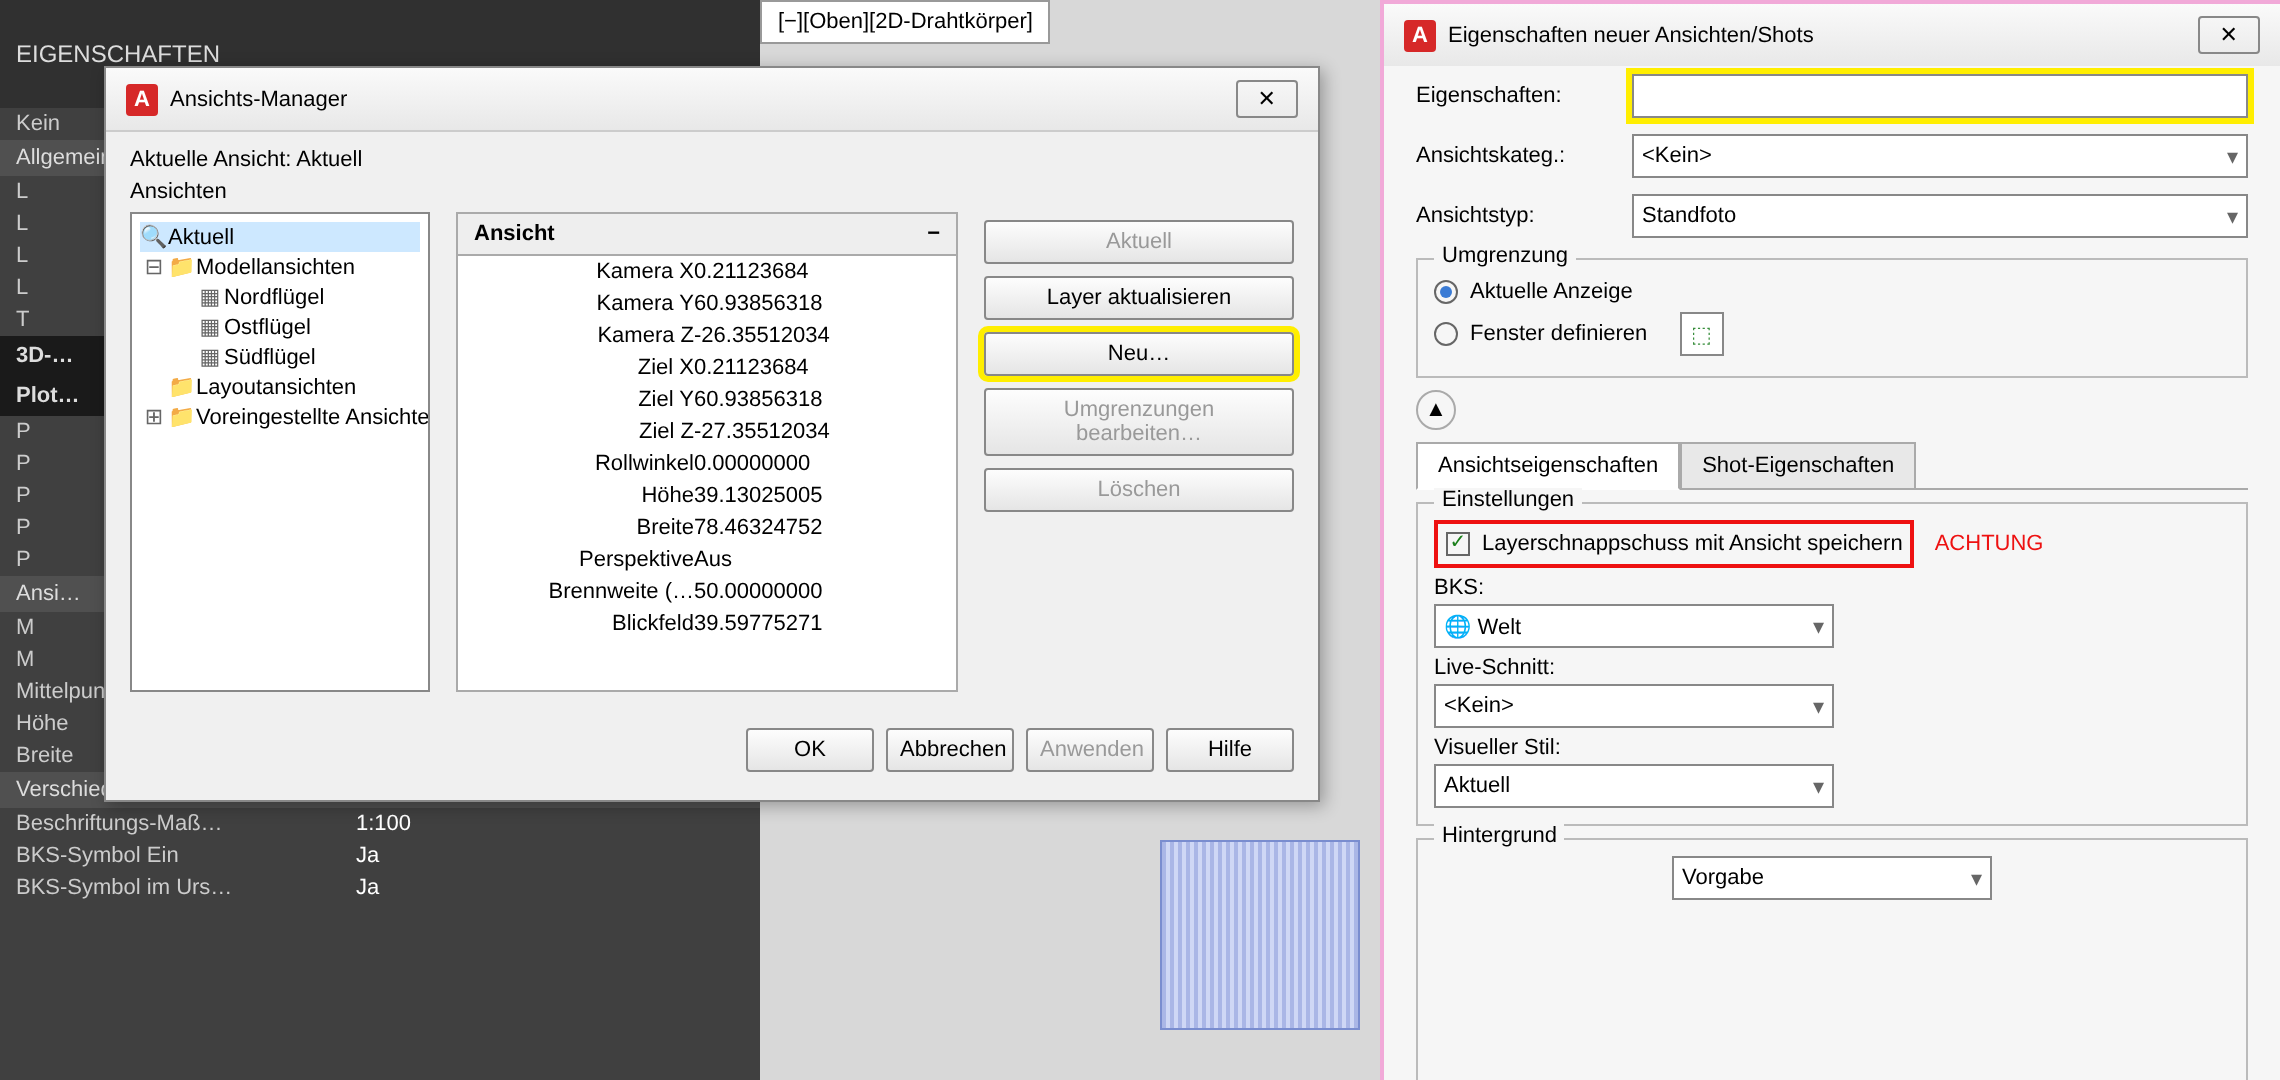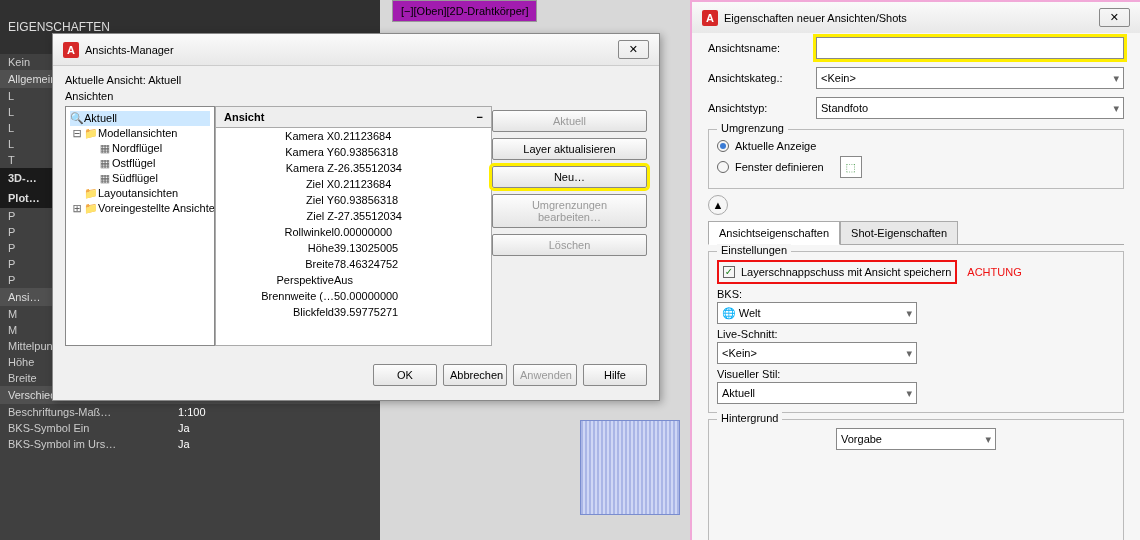--- a/index.html
+++ b/index.html
@@ -9,30 +9,30 @@
 .prop-panel { position: absolute; left: 0; top: 0; width: 380px; height: 540px; background: #404040; color: #ddd; }
 .prop-title { background: #303030; padding: 20px 8px; font-size: 12px; }
 .prop-row { display: flex; padding: 2px 8px; }
 .prop-row .k { width: 170px; color: #ccc; }
 .prop-row .v { color: #fff; }
 .prop-section { background: #505050; padding: 3px 8px; position: relative; }
 .prop-section .expand { position: absolute; right: 8px; top: 3px; }
 .prop-tab { background: #1a1a1a; padding: 4px 8px; font-weight: bold; }
 
 
-.doc-tab { position: absolute; top: 0; left: 392px; padding: 4px 8px; background: #a21caf; border: 1px solid #999; }
+.doc-tab { position: absolute; top: 0; left: 380px; padding: 4px 8px; background: #ffffff; border: 1px solid #999; }
 
 
 .dlg1 { position: absolute; left: 52px; top: 33px; width: 608px; height: 368px; background: #f0f0f0; border: 1px solid #888; box-shadow: 2px 2px 8px rgba(0,0,0,0.3); }
 .dlg-title { display: flex; align-items: center; padding: 6px 10px; background: linear-gradient(#fafafa,#e8e8e8); border-bottom: 1px solid #ccc; }
 .dlg-title .icon { width: 16px; height: 16px; background: #d62828; border-radius: 2px; margin-right: 6px; display: flex; align-items: center; justify-content: center; color: #fff; font-weight: bold; }
 .dlg-title .close { margin-left: auto; border: 1px solid #888; padding: 2px 10px; border-radius: 2px; cursor: pointer; }
 .dlg-body { padding: 8px 12px; }
 .dlg-sub { margin-bottom: 4px; }
-.dlg-cols { display: flex; gap: 0; }
+.dlg-cols { display: flex; gap: 13px; }
 .tree { width: 150px; height: 240px; border: 1px solid #888; background: #fff; padding: 4px; overflow: hidden; }
 .tree-item { padding: 1px 0; white-space: nowrap; }
 .tree-item .ticon { display: inline-block; width: 14px; text-align: center; color: #666; }
 .tree-item.sel { background: #cde8ff; }
 .ind1 { padding-left: 14px; }
 .ind2 { padding-left: 28px; }
 .propgrid { flex: 1; height: 240px; border: 1px solid #aaa; background: #fff; text-align: right; }
 .propgrid-head { background: #eee; padding: 4px 8px; border-bottom: 1px solid #aaa; display: flex; justify-content: space-between; font-weight: bold; }
 .propgrid-row { display: flex; padding: 2px 8px; }
 .propgrid-row .pk { width: 110px; }
@@ -247,21 +247,21 @@
 </div>
 
 <div class="dlg2">
   <div class="dlg2-title">
     <span class="icon">A</span>
     <span>Eigenschaften neuer Ansichten/Shots</span>
     <span class="close">✕</span>
   </div>
 
   <div class="form-row">
-    <span class="lbl">Ansichtsname:</span>
+    <span class="lbl">Eigenschaften:</span>
     <div class="txtfield hl"></div>
   </div>
   <div class="form-row">
     <span class="lbl">Ansichtskateg.:</span>
     <div class="selectfield">
         <span>&lt;Kein&gt;</span>
         <span class="arrow">▾</span>
       </div>
   </div>
   <div class="form-row">

